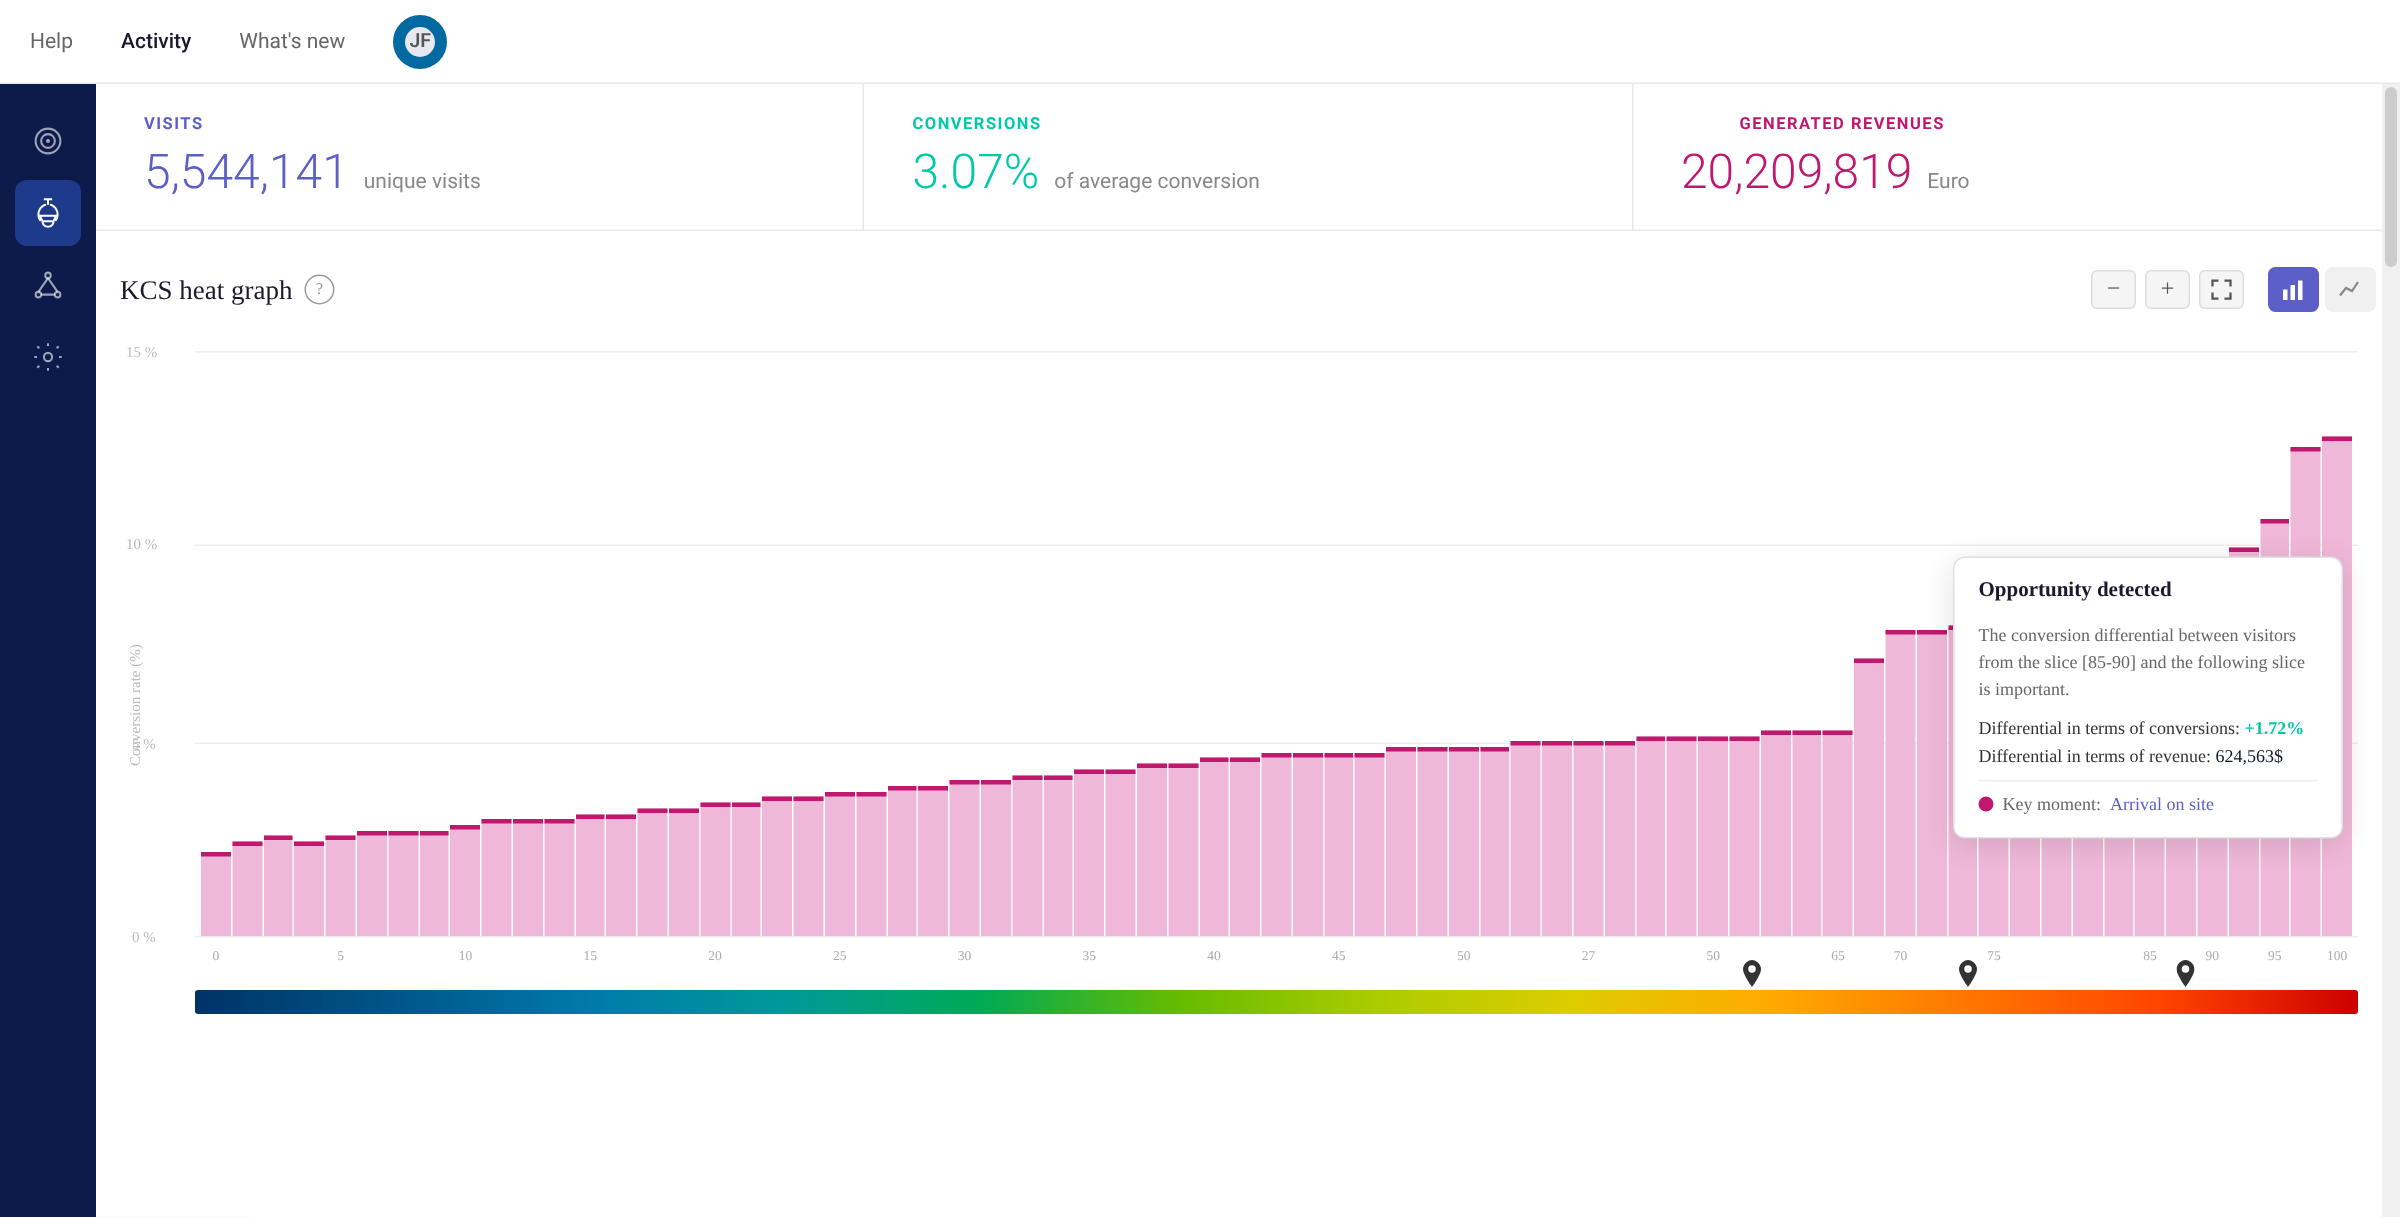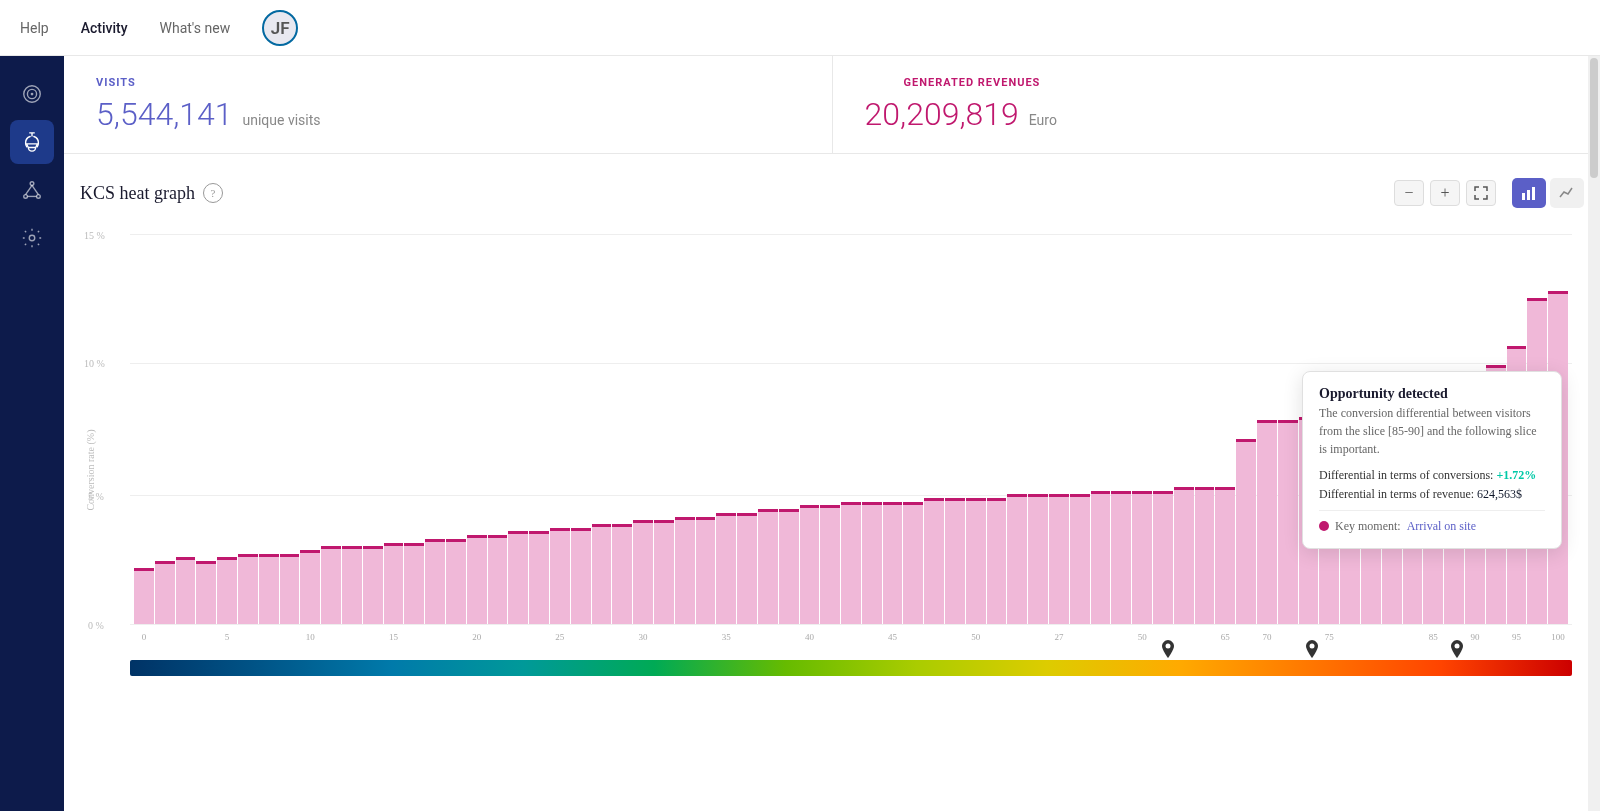--- a/index.html
+++ b/index.html
@@ -13,21 +13,21 @@
     }
     .topnav-left { display: flex; align-items: center; gap: 12px; }
     .hamburger { cursor: pointer; display: flex; flex-direction: column; gap: 4px; }
     .hamburger span { display: block; width: 20px; height: 2px; background: #333; }
     .logo-container { display: flex; align-items: center; gap: 8px; }
     .logo-icon { width: 36px; height: 36px; }
     .logo-text { font-size: 20px; font-weight: 600; color: #1a1a2e; letter-spacing: -0.5px; }
     .topnav-right { display: flex; align-items: center; gap: 32px; }
     .topnav-link { font-size: 14px; color: #666; cursor: pointer; text-decoration: none; }
     .topnav-link.active { color: #1a1a2e; font-weight: 500; }
-    .avatar { width: 36px; height: 36px; border-radius: 50%; background: #e8e8f0; border: 2px solid #0369a1; display: flex; align-items: center; justify-content: center; font-size: 17px; font-weight: 600; color: #555; cursor: pointer; }
+    .avatar { width: 36px; height: 36px; border-radius: 50%; background: #e8e8f0; border: 8px solid #0369a1; display: flex; align-items: center; justify-content: center; font-size: 13px; font-weight: 600; color: #555; cursor: pointer; }
 
     
     .sidebar {
       position: fixed; left: 0; top: 56px; bottom: 0; width: 64px;
       background: #0d1b4b; display: flex; flex-direction: column; align-items: center;
       padding-top: 16px; z-index: 99;
     }
     .sidebar-item {
       width: 44px; height: 44px; border-radius: 8px; display: flex; align-items: center; justify-content: center;
       cursor: pointer; margin-bottom: 4px; color: rgba(255,255,255,0.6);
@@ -81,21 +81,21 @@
 
     
     .chart-container { position: relative; width: 100%; }
 
     
     .tooltip {
       position: absolute; background: #fff; border: 1px solid #e0e0e0; border-radius: 8px;
       padding: 14px 16px; width: 260px; box-shadow: 0 4px 20px rgba(0,0,0,0.12);
       z-index: 50;
     }
-    .tooltip-title { font-size: 14px; font-weight: 600; color: #1a1a2e; margin-bottom: 2px; }
+    .tooltip-title { font-size: 14px; font-weight: 600; color: #1a1a2e; margin-bottom: 12px; }
     .tooltip-body { font-size: 12px; color: #666; line-height: 1.5; margin-bottom: 10px; }
     .tooltip-stat { font-size: 12px; color: #333; margin-bottom: 4px; }
     .tooltip-stat strong { color: #00c9a7; }
     .tooltip-stat span.revenue { color: #0f172a; }
     .tooltip-divider { height: 1px; background: #eee; margin: 8px 0; }
     .tooltip-key { display: flex; align-items: center; gap: 6px; font-size: 12px; color: #666; }
     .key-dot { width: 10px; height: 10px; border-radius: 50%; background: #c0186e; flex-shrink: 0; }
     .key-moment-text { color: #666; }
     .key-moment-link { color: #5b5fc7; font-weight: 500; cursor: pointer; }
 
@@ -151,20 +151,25 @@
   </div>
 </aside>
 
 <main class="main">
 
   <div class="stats-bar">
     <div class="stat-item">
       <div class="stat-label visits">VISITS</div>
       <span class="stat-value visits">5,544,141</span>
       <span class="stat-unit">unique visits</span>
+    </div>
+    <div class="stat-item">
+      <div class="stat-label conversions">CONVERSIONS</div>
+      <span class="stat-value conversions">3.07</span><span class="stat-value conversions">%</span>
+      <span class="stat-unit">of average conversion</span>
     </div>
     <div class="stat-item">
       <div class="stat-label revenues">GENERATED REVENUES</div>
       <span class="stat-value revenues">20,209,819</span>
       <span class="stat-unit">Euro</span>
     </div>
   </div>
 
   <div class="heat-graph-section">
     <div class="heat-graph-header">

